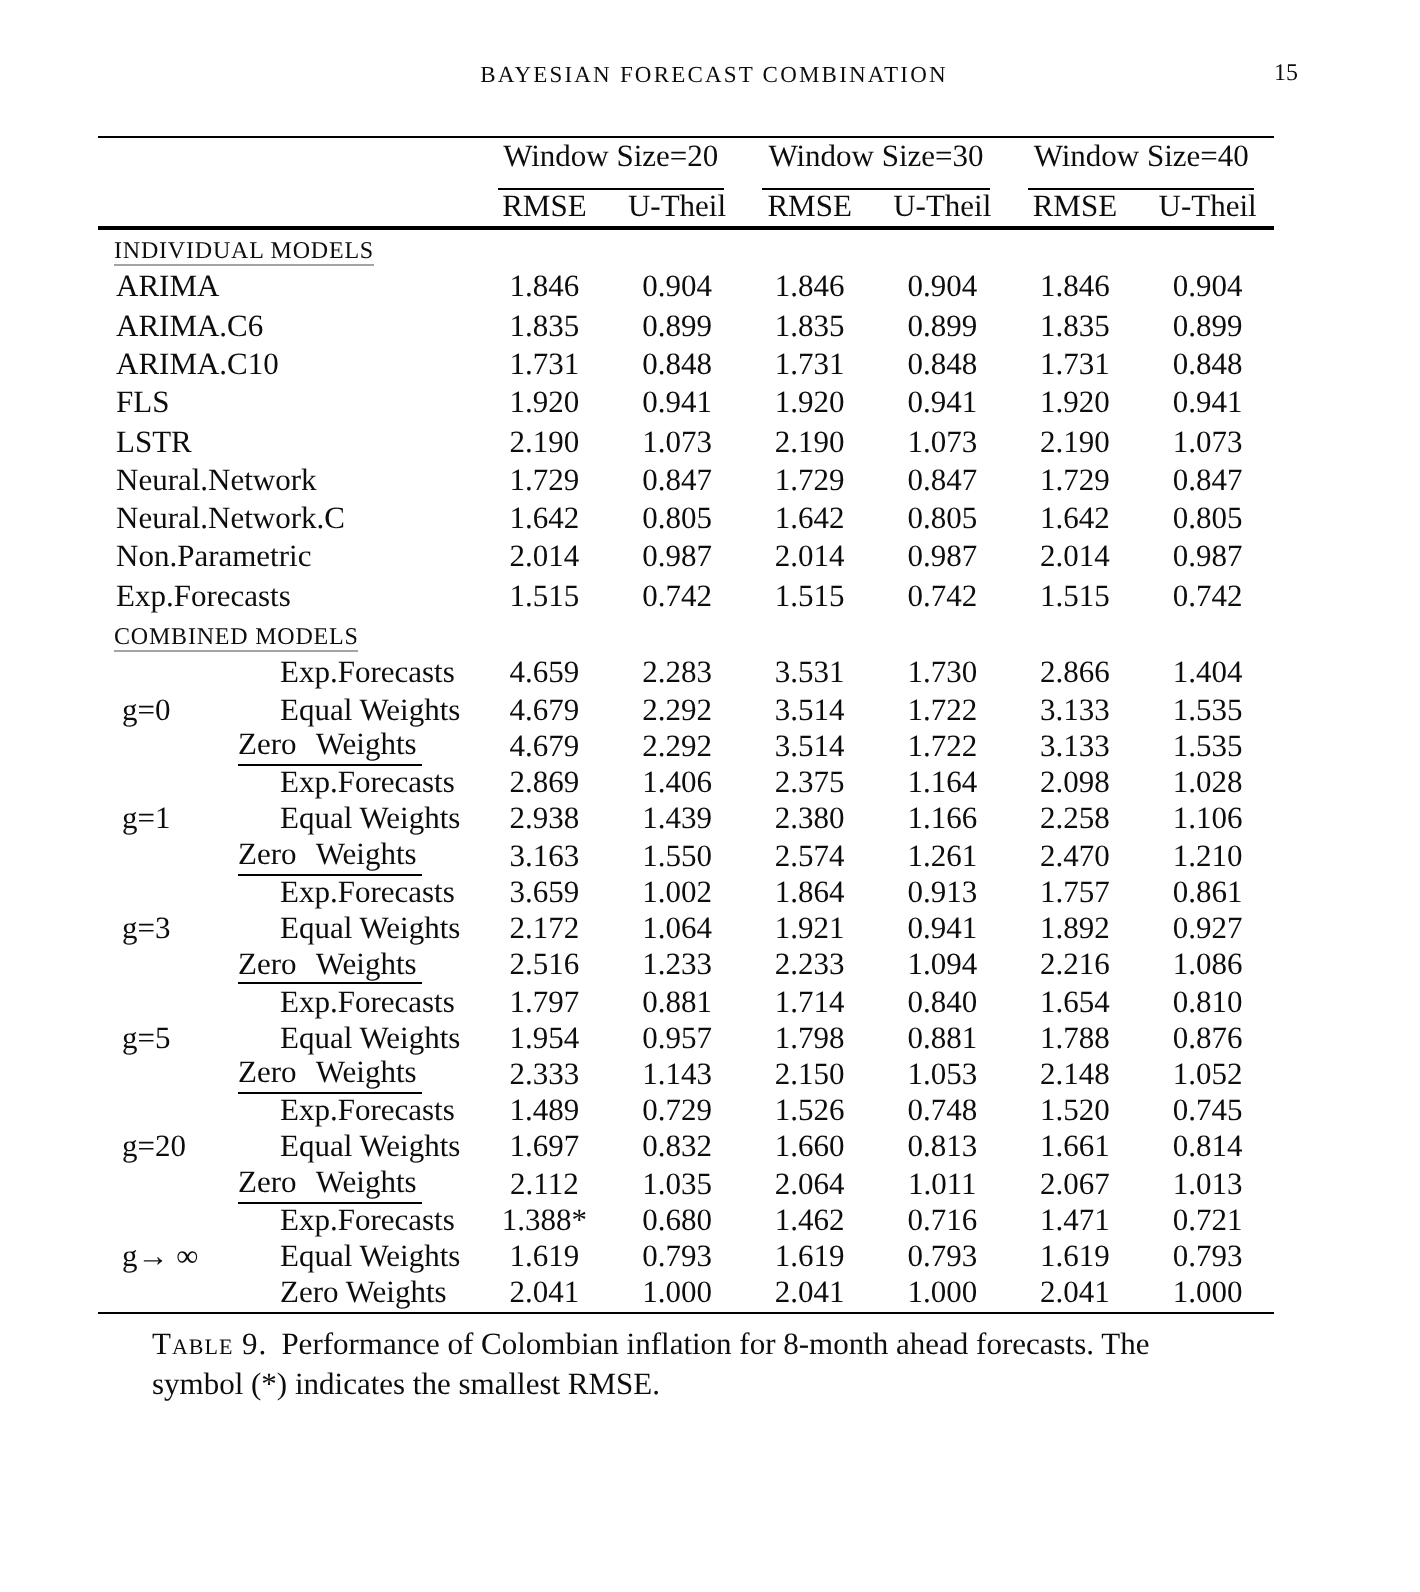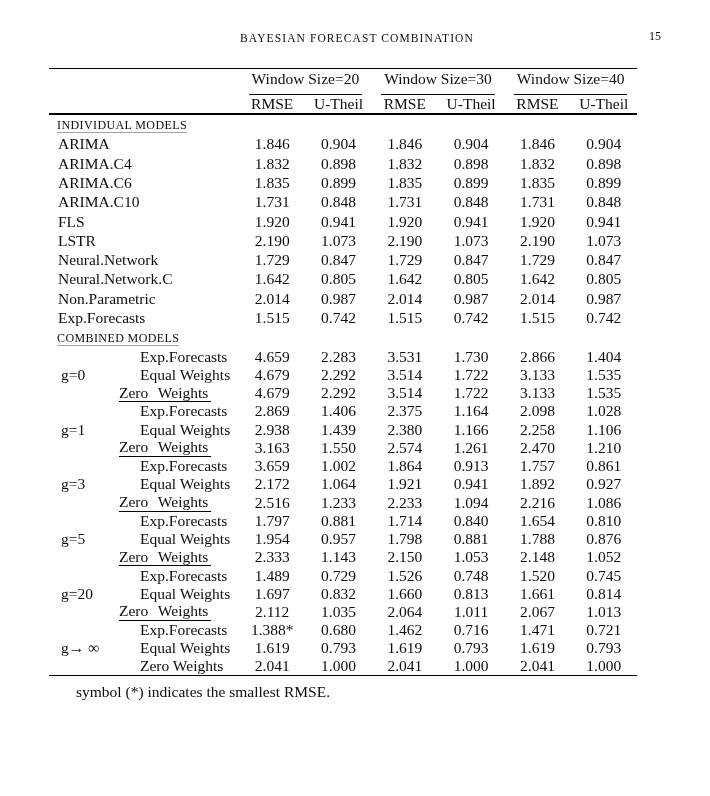--- a/index.html
+++ b/index.html
@@ -4,21 +4,21 @@
 <style>
   html,body{margin:0;padding:0;}
   body{
     width:710px;height:796px;background:#ffffff;color:#0d0d0d;
     font-family:"Liberation Serif","DejaVu Serif",serif;
     overflow:hidden;
   }
   
   .running-head{position:relative;margin:28px 45px 0 49px;text-align:center;height:16px;}
   .rh-title{font-size:11.5px;letter-spacing:1.1px;}
-  .rh-page{position:absolute;right:4px;top:1px;font-size:12px;}
+  .rh-page{position:absolute;right:16px;top:1px;font-size:12px;}
 
   
   table.t{
     border-collapse:collapse;table-layout:fixed;
     width:588px;margin:24px 0 0 49px;
     border-top:1.5px solid #000;border-bottom:1.5px solid #000;
     font-size:15.5px;
   }
   col.c-shrink{width:70px;}
   col.c-prior{width:120px;}
@@ -90,29 +90,20 @@
       <tr class="ind-row">
         <td class="model-cell" colspan="2">ARIMA</td>
         <td class="num">1.846</td>
         <td class="num">0.904</td>
         <td class="num">1.846</td>
         <td class="num">0.904</td>
         <td class="num">1.846</td>
         <td class="num">0.904</td>
       </tr>
       <tr class="ind-row">
-        <td class="model-cell" colspan="2">ARIMA.C4</td>
-        <td class="num">1.832</td>
-        <td class="num">0.898</td>
-        <td class="num">1.832</td>
-        <td class="num">0.898</td>
-        <td class="num">1.832</td>
-        <td class="num">0.898</td>
-      </tr>
-      <tr class="ind-row">
         <td class="model-cell" colspan="2">ARIMA.C6</td>
         <td class="num">1.835</td>
         <td class="num">0.899</td>
         <td class="num">1.835</td>
         <td class="num">0.899</td>
         <td class="num">1.835</td>
         <td class="num">0.899</td>
       </tr>
       <tr class="ind-row">
         <td class="model-cell" colspan="2">ARIMA.C10</td>
@@ -357,14 +348,15 @@
         <td class="num">1.000</td>
         <td class="num">2.041</td>
         <td class="num">1.000</td>
         <td class="num">2.041</td>
         <td class="num">1.000</td>
       </tr>
     </tbody>
 </table>
 
 <div class="caption">
+  <div class="caption-line"><span class="cap-label">Table 9.</span><span>Performance of Colombian inflation for 8-month ahead forecasts. The</span></div>
   <div class="caption-line">symbol (*) indicates the smallest RMSE.</div>
 </div>
 
 </body></html>

